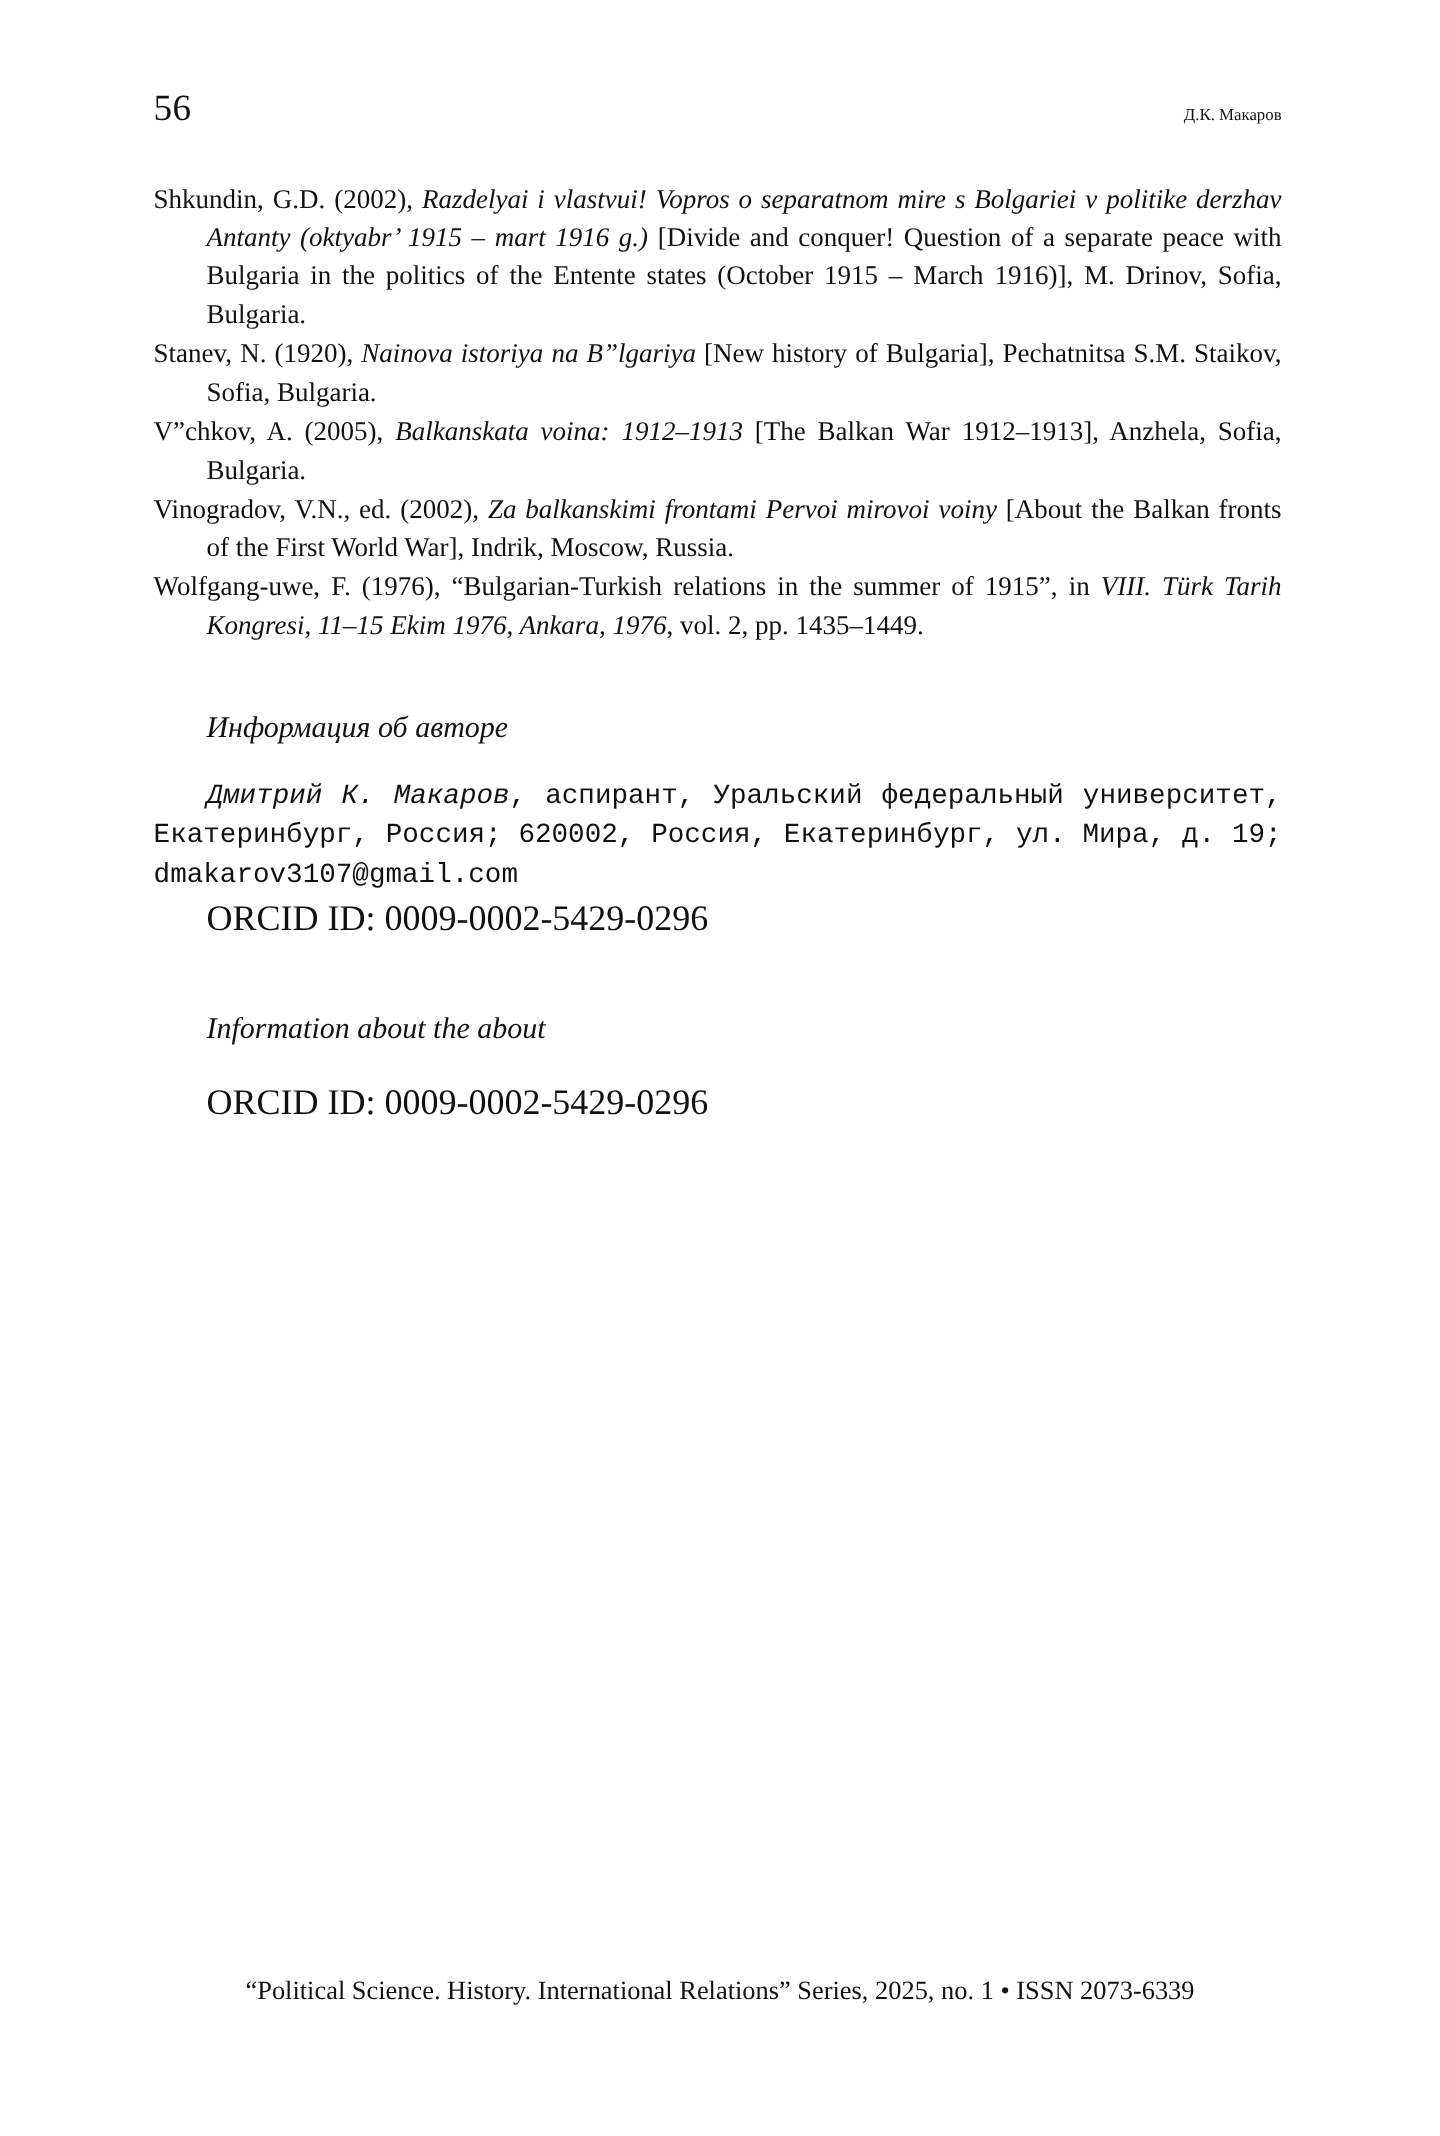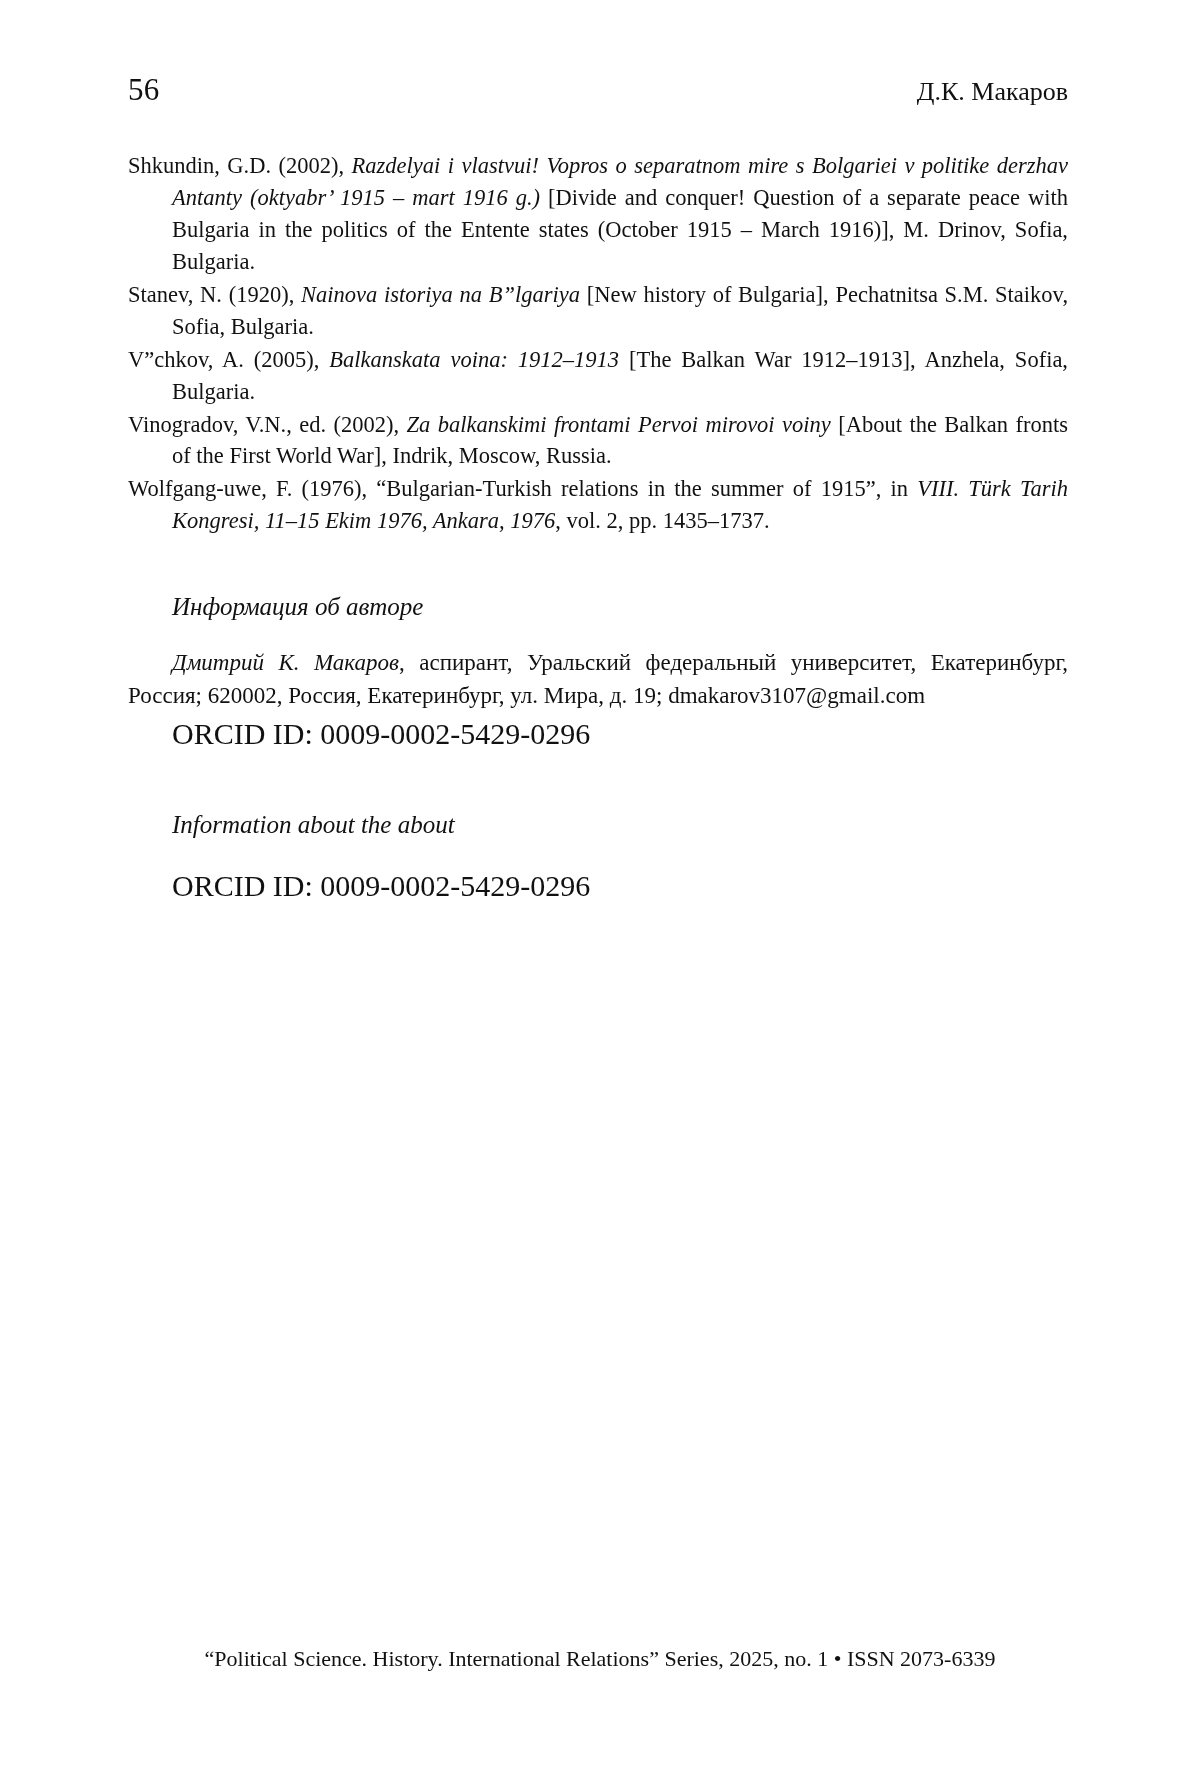--- a/index.html
+++ b/index.html
@@ -34,21 +34,21 @@
     align-items: baseline;
     justify-content: space-between;
     width: 100%;
     margin-bottom: 42px;
   }
   .page-number {
     font-size: 31px;
     letter-spacing: 0.2px;
   }
   .head-author {
-    font-size: 26px;
+    font-size: 14px;
   }
 
   
   .refs {
     width: 100%;
   }
   .ref {
     font-size: 22.5px;
     line-height: 1.42;
     text-align: justify;
@@ -67,20 +67,21 @@
     font-style: italic;
     margin-top: 56px;
     margin-bottom: 26px;
     padding-left: 44px;
   }
   .para {
     font-size: 23px;
     line-height: 1.42;
     text-align: justify;
     text-indent: 44px;
+    font-family: Liberation Mono, monospace;
   }
   .orcid {
     font-size: 30px;
     line-height: 1.42;
     padding-left: 44px;
   }
   .block-ru { margin-bottom: 0; }
 
   
   .footer {
@@ -101,21 +102,21 @@
     <div class="running-head">
       <div class="page-number">56</div>
       <div class="head-author">Д.К. Макаров</div>
     </div>
 
     <div class="refs" id="refs">
         <div class="ref"><span>Shkundin, G.D. (2002), </span><i>Razdelyai i vlastvui! Vopros o separatnom mire s Bolgariei v politike derzhav Antanty (oktyabr’ 1915 – mart 1916 g.)</i><span> [Divide and conquer! Question of a separate peace with Bulgaria in the politics of the Entente states (October 1915 – March 1916)], M. Drinov, Sofia, Bulgaria.</span></div>
         <div class="ref"><span>Stanev, N. (1920), </span><i>Nainova istoriya na B”lgariya</i><span> [New history of Bulgaria], Pechatnitsa S.M. Staikov, Sofia, Bulgaria.</span></div>
         <div class="ref"><span>V”chkov, A. (2005), </span><i>Balkanskata voina: 1912–1913</i><span> [The Balkan War 1912–1913], Anzhela, Sofia, Bulgaria.</span></div>
         <div class="ref"><span>Vinogradov, V.N., ed. (2002), </span><i>Za balkanskimi frontami Pervoi mirovoi voiny</i><span> [About the Balkan fronts of the First World War], Indrik, Moscow, Russia.</span></div>
-        <div class="ref"><span>Wolfgang-uwe, F. (1976), “Bulgarian-Turkish relations in the summer of 1915”, in </span><i>VIII. Türk Tarih Kongresi, 11–15 Ekim 1976, Ankara, 1976</i><span>, vol. 2, pp. 1435–1737.</span></div>
+        <div class="ref"><span>Wolfgang-uwe, F. (1976), “Bulgarian-Turkish relations in the summer of 1915”, in </span><i>VIII. Türk Tarih Kongresi, 11–15 Ekim 1976, Ankara, 1976</i><span>, vol. 2, pp. 1435–1449.</span></div>
       </div>
 
     <div class="block-ru">
       <div class="section-heading">Информация об авторе</div>
       <div class="para"><span class="ital">Дмитрий К. Макаров</span><span>, аспирант, Уральский федеральный университет, Екатеринбург, Россия; 620002, Россия, Екатеринбург, ул. Мира, д. 19; dmakarov3107@gmail.com</span></div>
       <div class="orcid">ORCID ID: 0009-0002-5429-0296</div>
     </div>
 
     <div class="block-en">
       <div class="section-heading">Information about the about</div>

